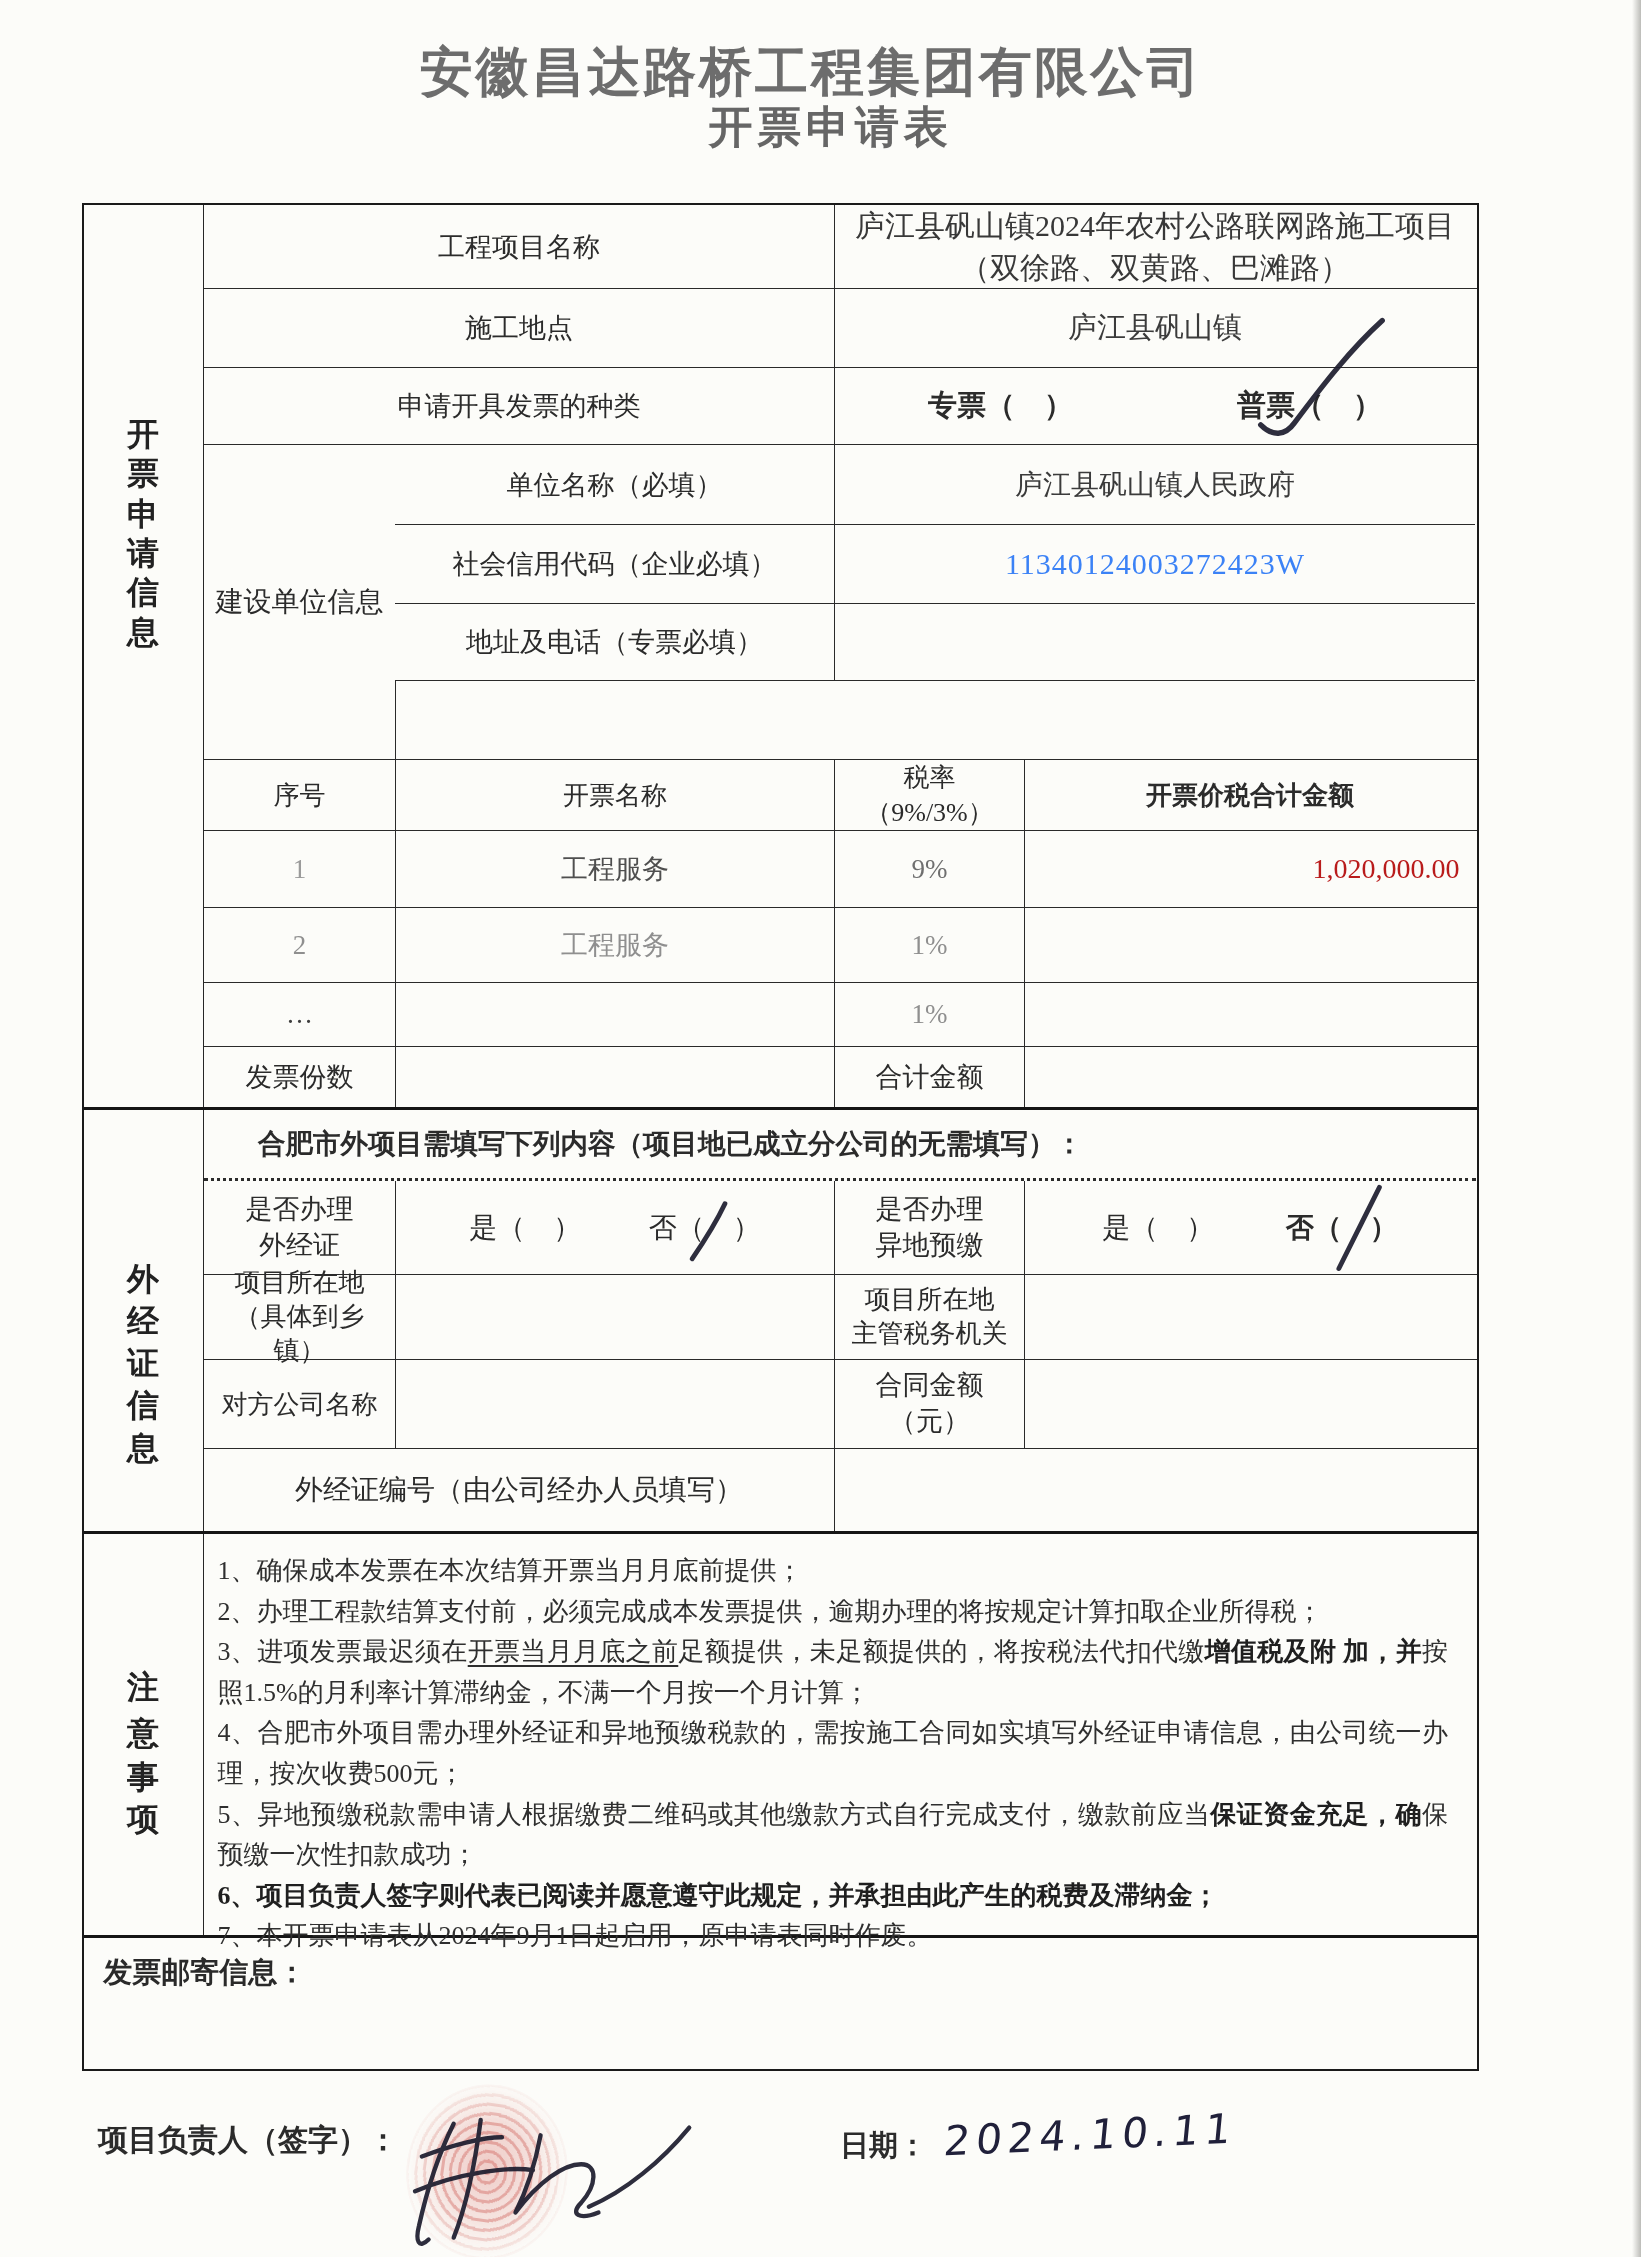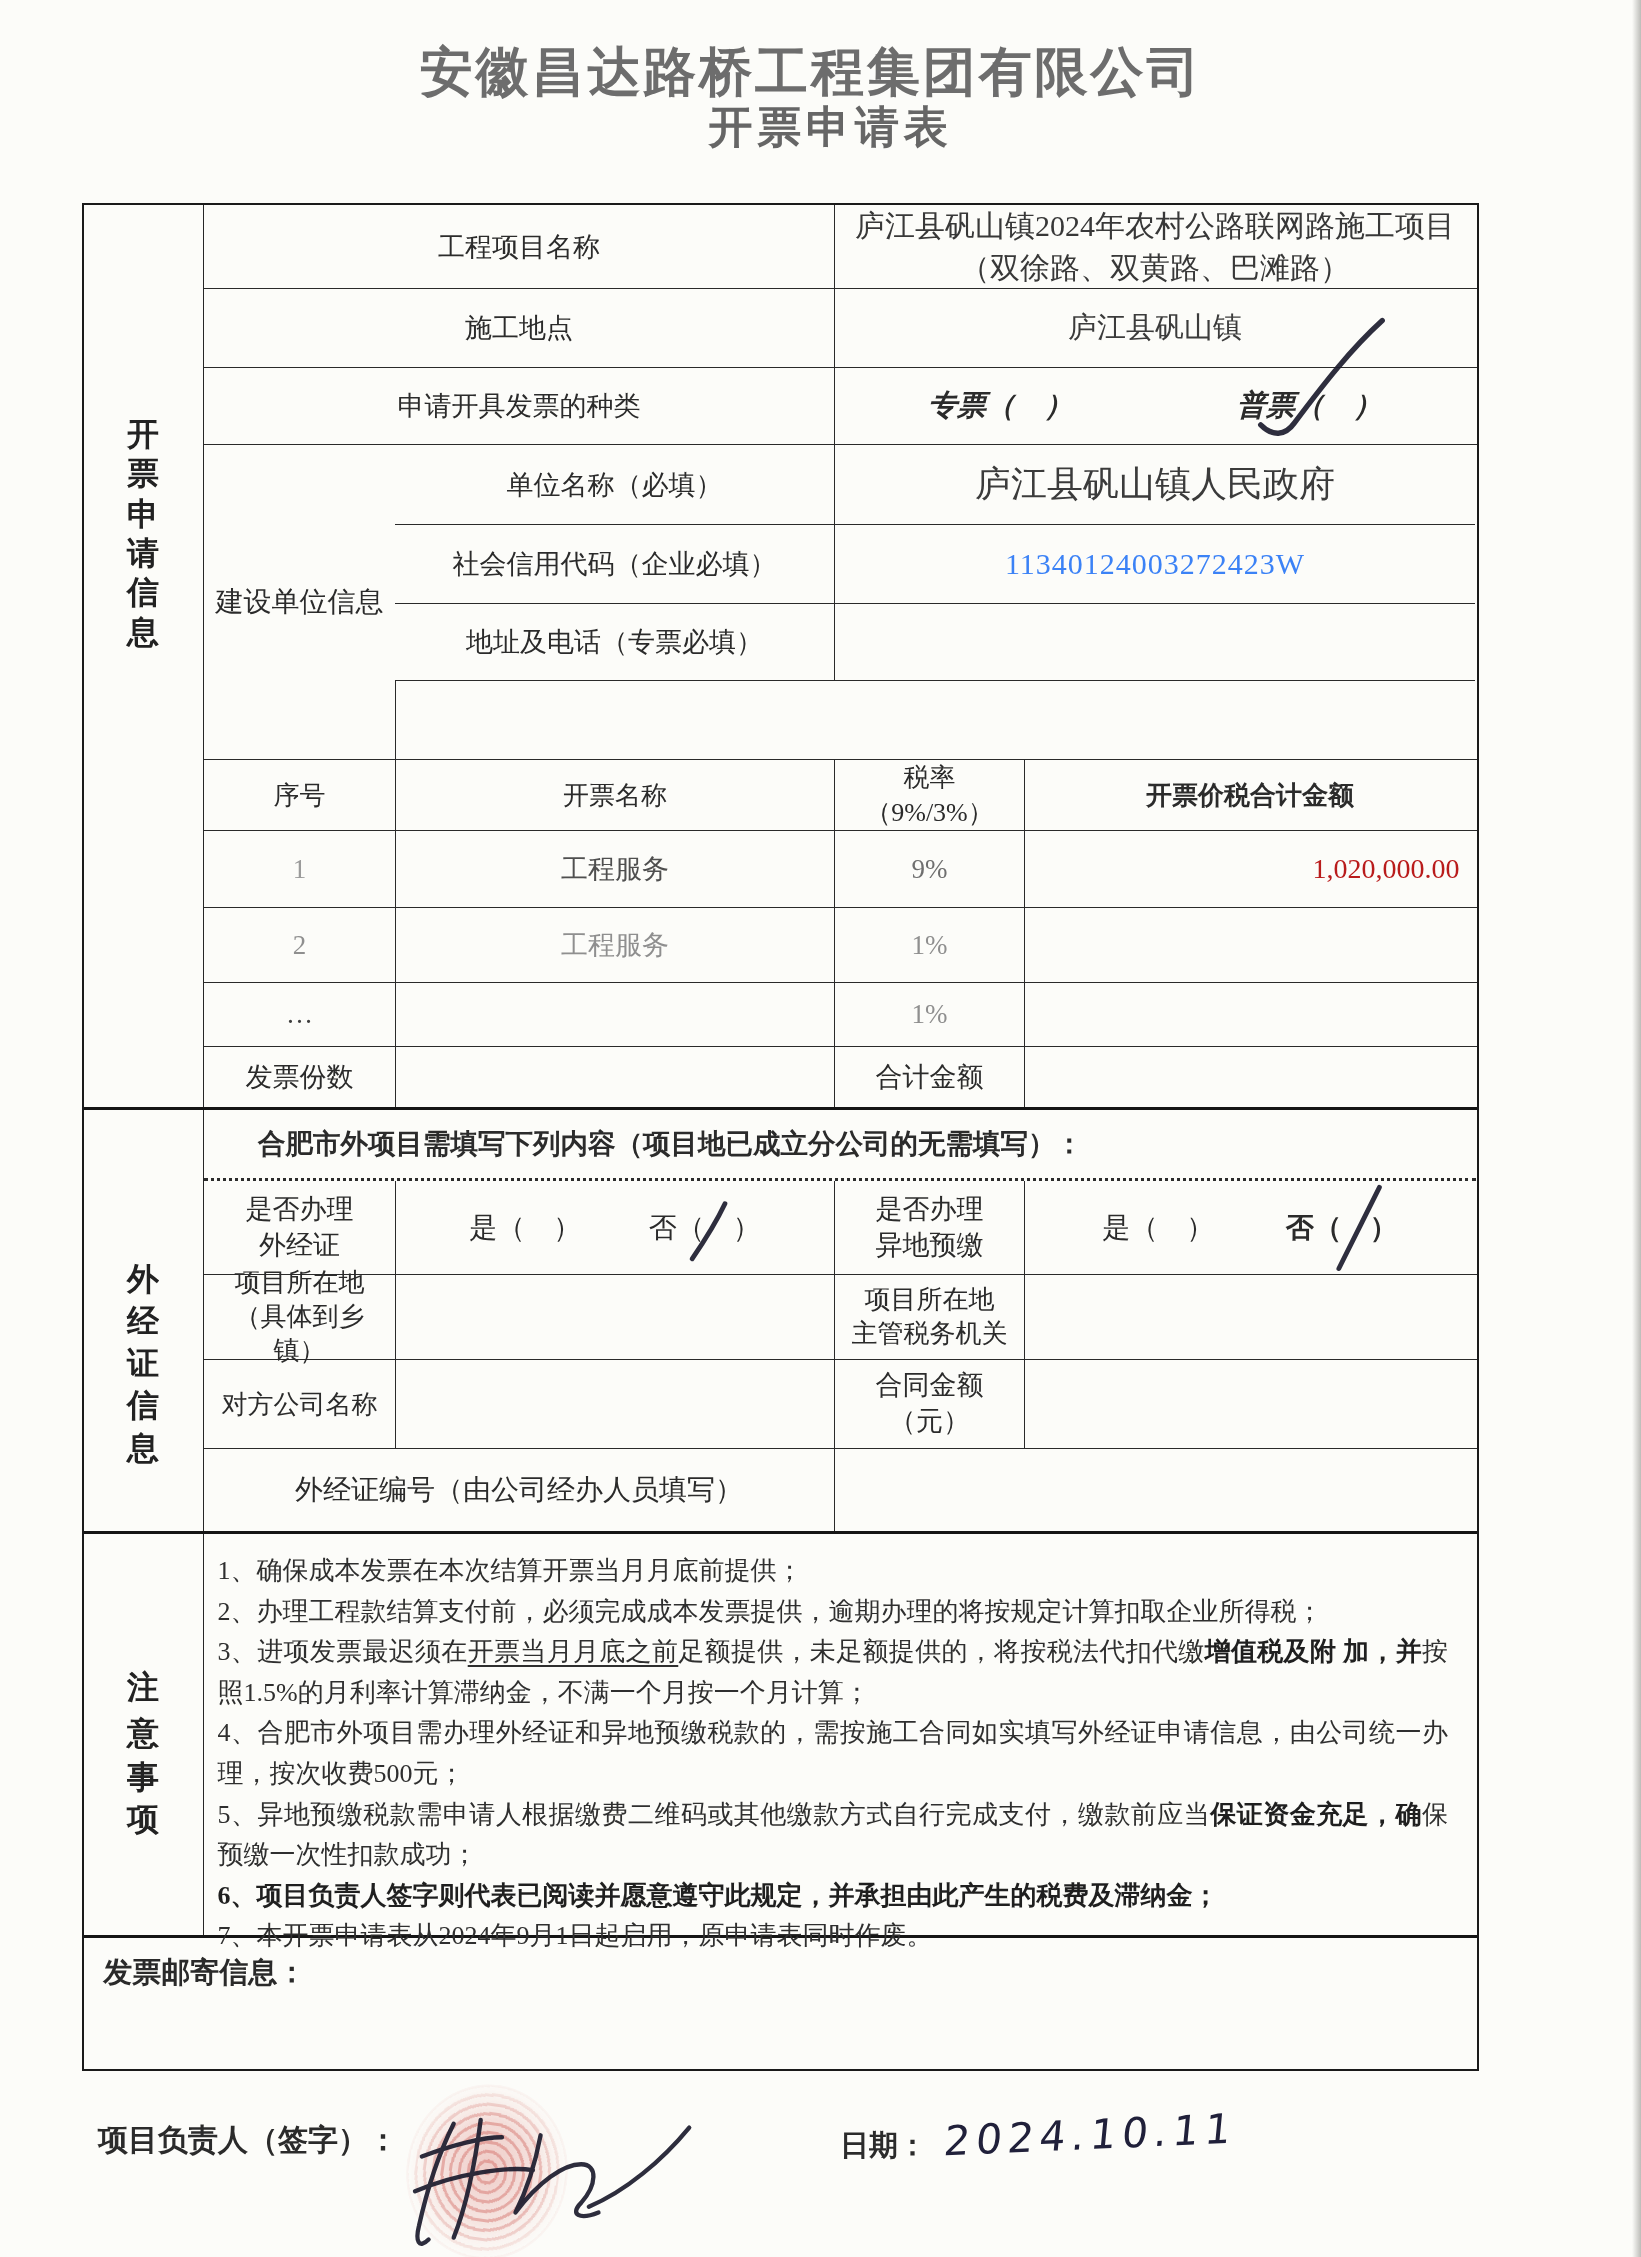--- a/index.html
+++ b/index.html
@@ -44,21 +44,21 @@
     justify-content:center; text-align:center; font-size:27px; color:#2b2b2b; padding:0 5.8px; }
   .c.first { border-left:none; }
   .w198{width:191px} .w455{width:439px} .w197{width:190px} .w467{width:451px}
   .w653{width:630px} .w664{width:641px} .w1119{width:1080px}
   .pl { white-space:pre-line; line-height:1.32; }
   .val { font-size:29px; color:#3b3b3b; }
   .project-val { font-size:30px; line-height:1.4; padding:0 9.7px; color:#383838; }
   .code-val { font-size:30px; letter-spacing:1px; color:#3b82f6; }
   .bold { font-weight:bold; }
 
-  .kind-cell { gap:164px;font-style:italic; }
+  .kind-cell { gap:164px; }
   .kind-cell span { font-weight:bold; font-size:29px; }
 
   .ih { font-size:26px; }
   .amount-cell { justify-content:flex-end; padding-right:15.4px; font-size:28px; color:#b91c1c; }
   .fade { color:#8f8f8f; }
   .fade2 { color:#9b9b9b; }
   .mid { color:#6f6f6f; }
 
   .intro-row { justify-content:flex-start; text-align:left; padding-left:54px;
     font-weight:bold; font-size:27.5px; border-bottom:3.9px dotted #2c2c2c; }
@@ -120,21 +120,21 @@
             <span>专票（　）</span>
             <span>普票（　）</span>
           </div>
         </div>
 
         <div class="row" style="height:315px">
           <div class="c first w198" style="font-size:28px">建设单位信息</div>
           <div class="w1119" style="display:flex;flex-direction:column">
             <div class="row nt" style="height:79px">
               <div class="c first w455">单位名称（必填）</div>
-              <div class="c w664 val" style="font-size:36px">庐江县矾山镇人民政府</div>
+              <div class="c w664 val" style="font-size:28px">庐江县矾山镇人民政府</div>
             </div>
             <div class="row" style="height:79px">
               <div class="c first w455">社会信用代码（企业必填）</div>
               <div class="c w664 code-val">11340124003272423W</div>
             </div>
             <div class="row" style="height:77px">
               <div class="c first w455">地址及电话（专票必填）</div>
               <div class="c w664 val"></div>
             </div>
             <div class="row" style="height:79px">

